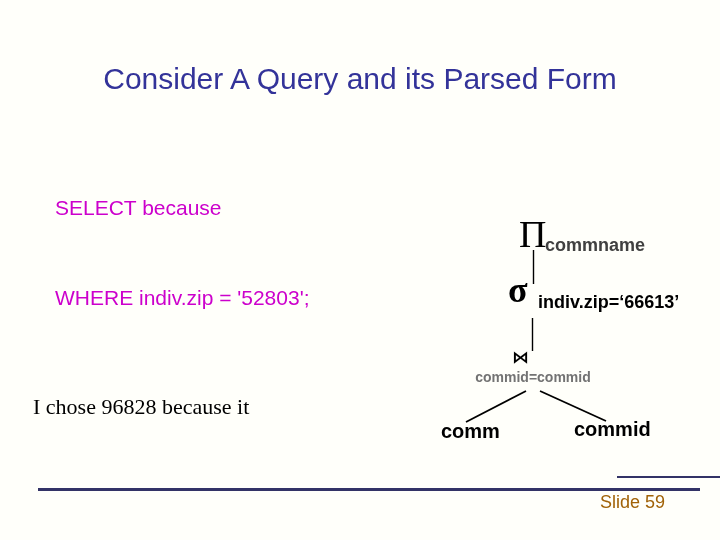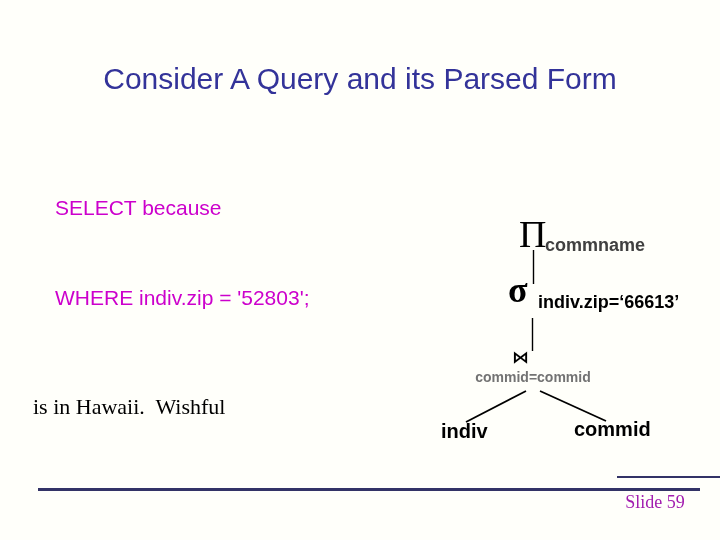--- a/index.html
+++ b/index.html
@@ -47,22 +47,22 @@
   .rel-comm {
     left:441px; top:420px; font-size:20px; font-weight:bold; color:#000;
   }
   .rel-indiv {
     left:574px; top:418px; font-size:20px; font-weight:bold; color:#000;
   }
   .tree-svg { left:0; top:0; width:720px; height:540px; pointer-events:none; }
   .rule-thick { left:38px; top:488px; width:662px; height:3px; background:#333366; }
   .rule-thin  { left:617px; top:476px; width:103px; height:2px; background:#333366; }
   .slide-num {
-    left:600px; top:492px; width:110px; text-align:center;
-    font-family:Liberation Serif, serif; font-size:18px; color:#a21caf;
+    left:600px; top:492px; width:110px; text-align:left;
+    font-family:Liberation Sans, sans-serif; font-size:18px; color:#a16207;
   }
 </style>
 </head>
 <body>
 
 <div class="slide">
 
   <div class="abs title">Consider A Query and its Parsed Form</div>
 
   <div class="abs sql">
@@ -72,32 +72,32 @@
 
   <div class="abs pi-sym">Π</div>
   <div class="abs pi-sub">commname</div>
 
   <div class="abs sigma-sym">σ</div>
   <div class="abs sigma-sub">indiv.zip=‘66613’</div>
 
   <div class="abs join-sym">⋈</div>
   <div class="abs join-cond">commid=commid</div>
 
-  <div class="abs rel-comm">indiv</div>
+  <div class="abs rel-comm">comm</div>
   <div class="abs rel-indiv">commid</div>
 
   <svg class="abs tree-svg" viewBox="0 0 720 540" xmlns="http://www.w3.org/2000/svg">
     <line x1="533.5" y1="250" x2="533.5" y2="284" stroke="#000" stroke-width="1.4"></line>
     <line x1="532.5" y1="318" x2="532.5" y2="351" stroke="#000" stroke-width="1.4"></line>
     <line x1="526" y1="391" x2="466" y2="422" stroke="#000" stroke-width="1.8"></line>
     <line x1="540" y1="391" x2="606" y2="421" stroke="#000" stroke-width="1.8"></line>
   </svg>
 
   <div class="abs note">
-    <div>is in Hawaii.  Wishful</div>
+    <div>I chose 96828 because it</div>
     
   </div>
 
   <div class="abs rule-thin"></div>
   <div class="abs rule-thick"></div>
   <div class="abs slide-num">Slide 59</div>
 
 </div>
 
 </body></html>

